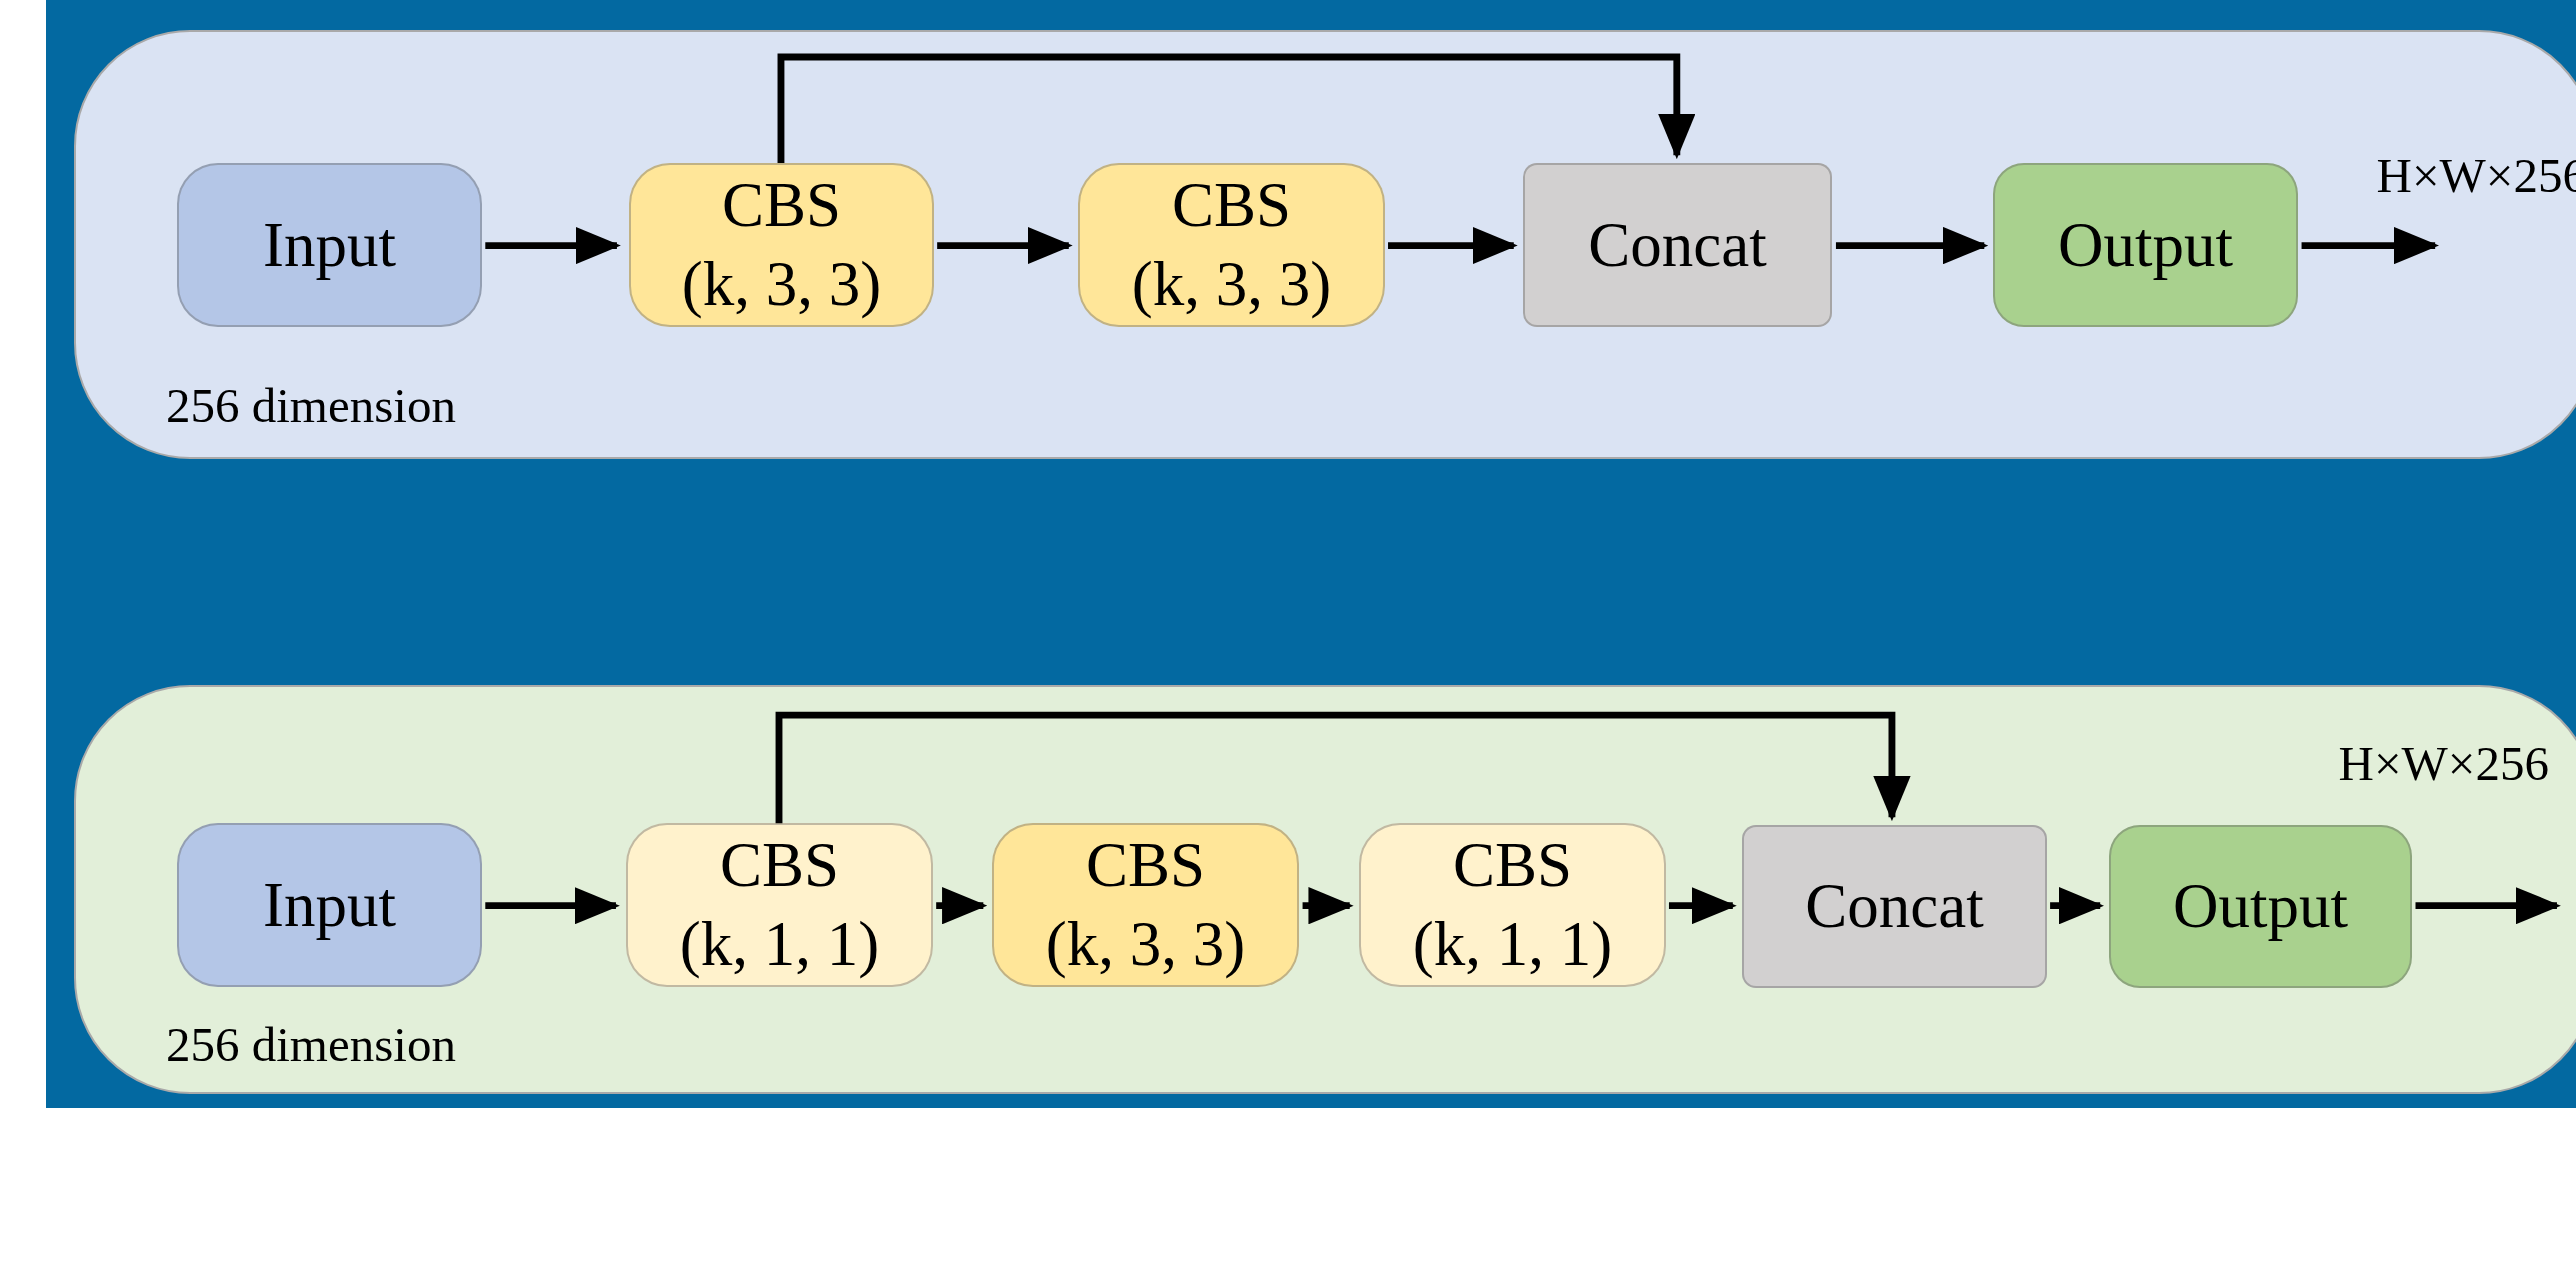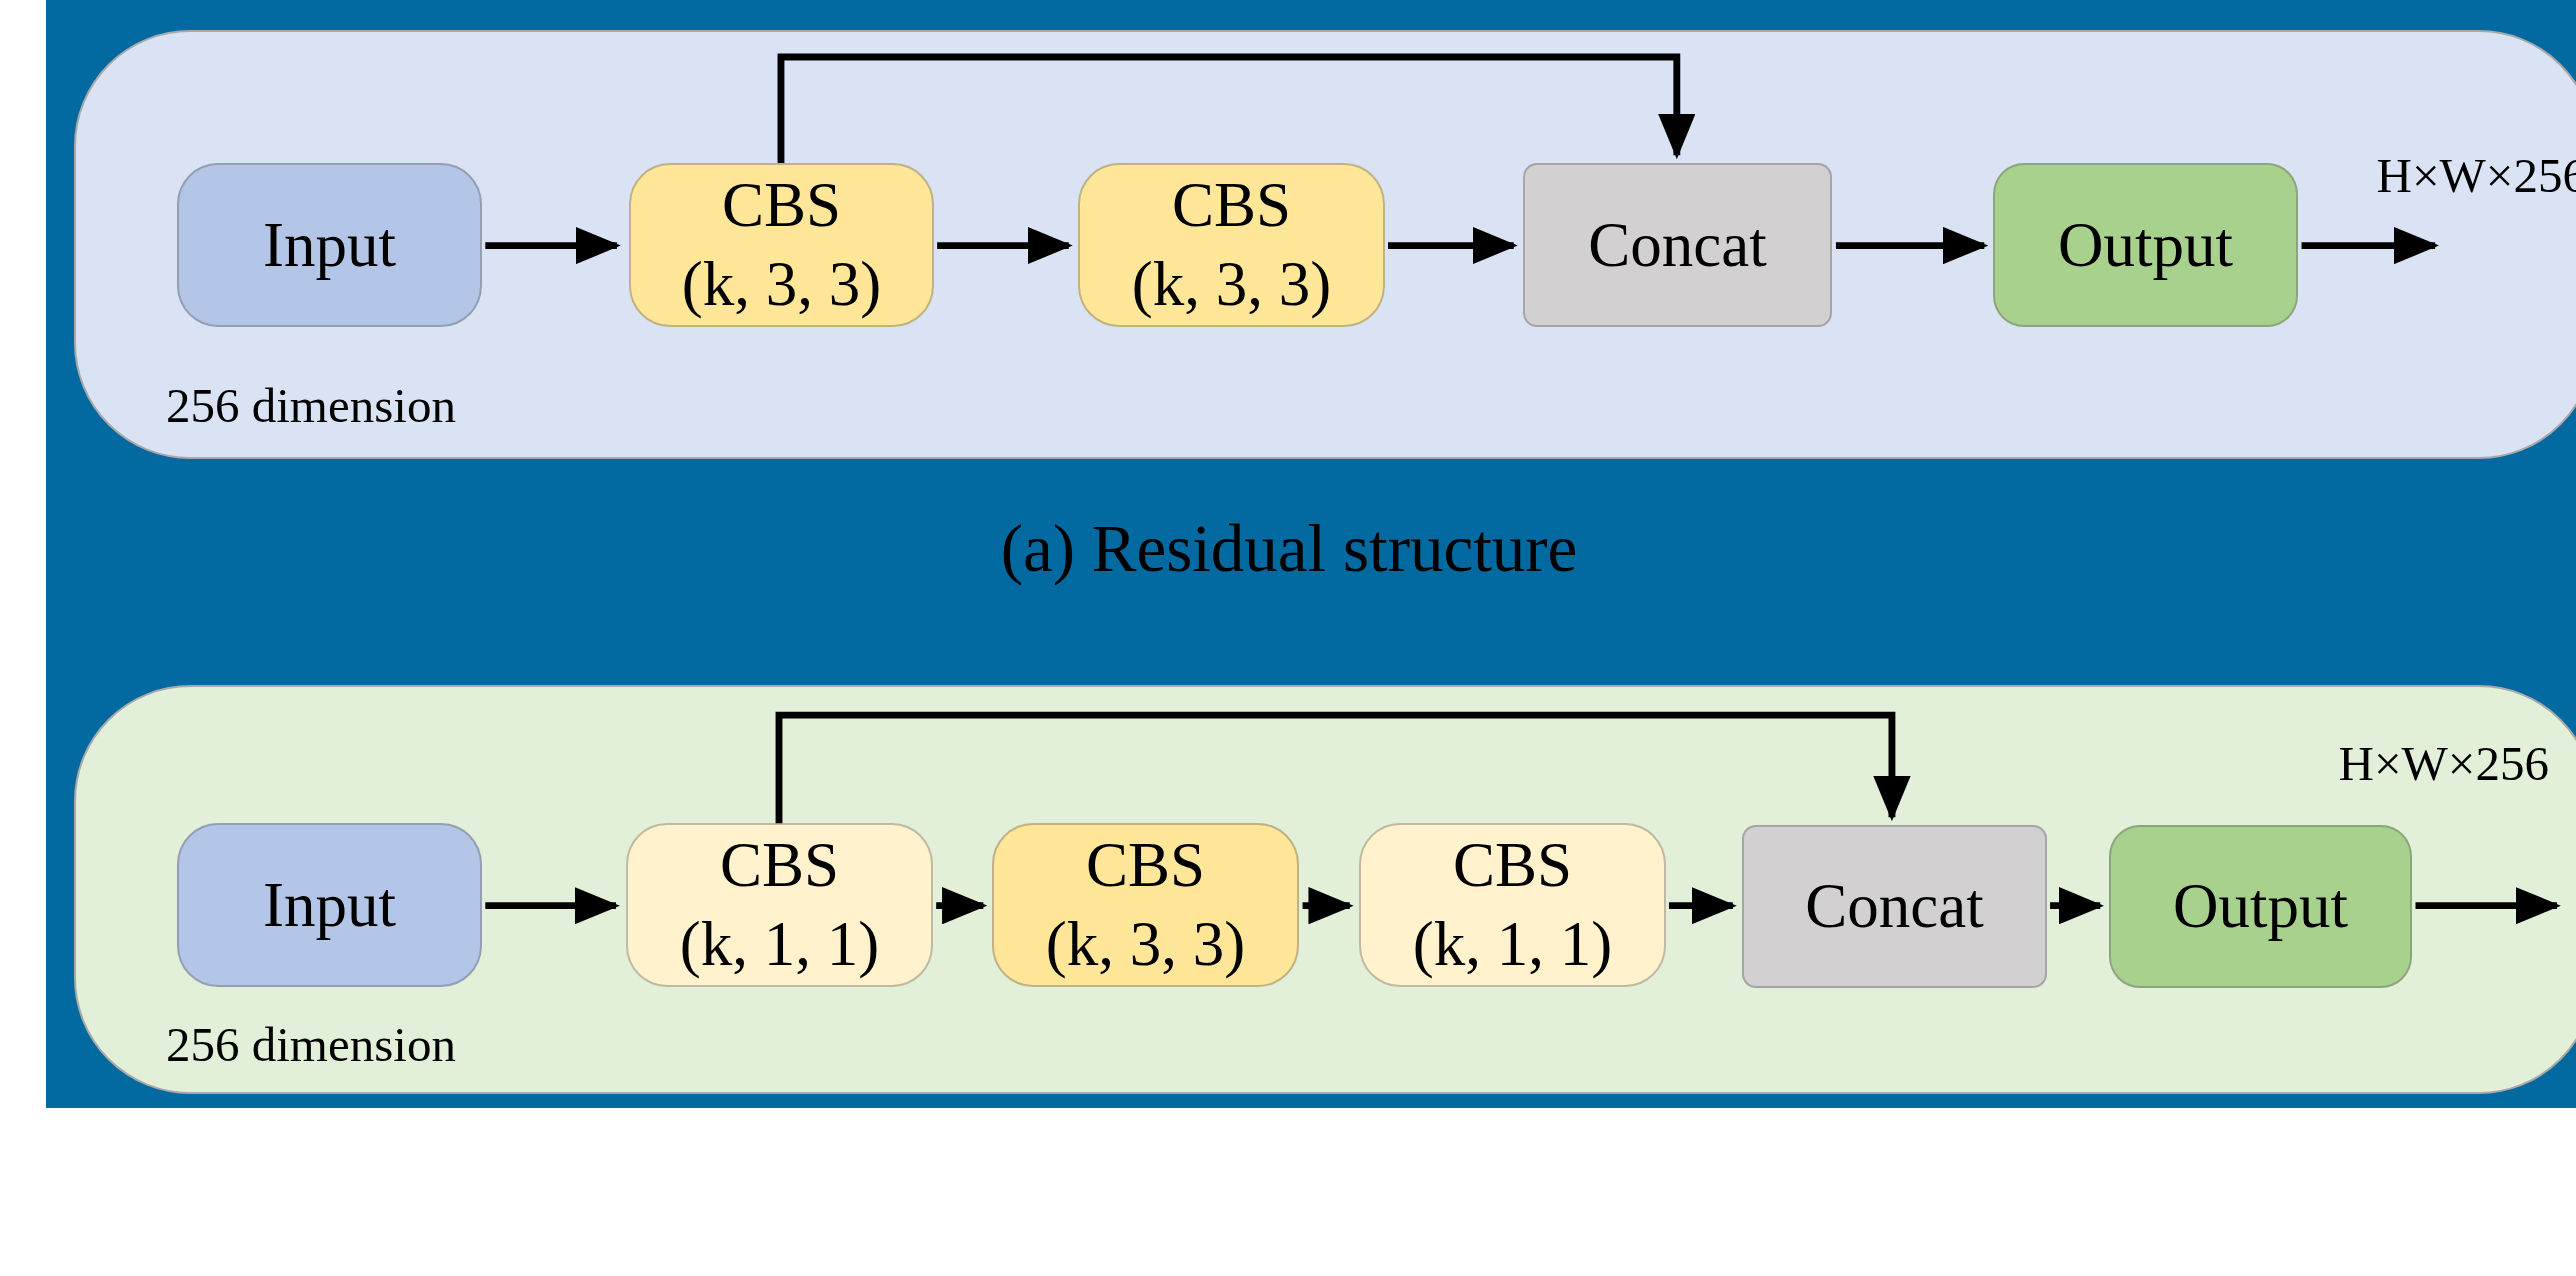--- a/index.html
+++ b/index.html
@@ -122,16 +122,15 @@
     <path class="wire" marker-end="url(#ah)" d="M2040 922 L2091 922"></path>
     <path class="wire" marker-end="url(#ah)" d="M2412 922 L2556 922"></path>
     <path class="wire" marker-end="url(#ah)" d="M746 838 L746 728 L1879 728 L1879 832"></path>
   </svg>
 
   <div class="side-label dim-a">256 dimension</div>
   <div class="side-label shape-a">H×W×256</div>
   <div class="side-label dim-b">256 dimension</div>
   <div class="side-label shape-b">H×W×256</div>
 
-  <div class="caption caption-a">(a) Residual structure</div>
 
 </div>
 
 
 </body></html>

